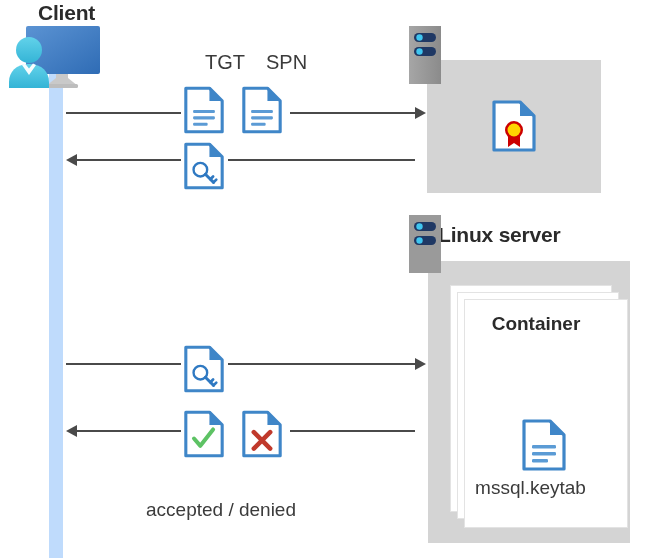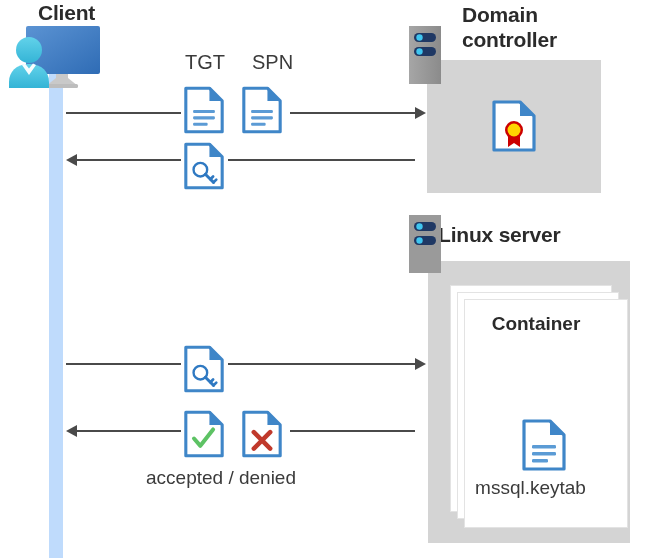--- a/index.html
+++ b/index.html
@@ -11,23 +11,23 @@
   }
   .stage{position:absolute;inset:0;border-radius:28px;}
   .abs{position:absolute;}
 
   
   .title{
     font-weight:bold;color:#2b2b2b;font-size:21px;line-height:25px;
     letter-spacing:-0.2px;white-space:pre-line;
   }
   .lbl{
-    color:#3b3b3b;font-size:20px;line-height:24px;font-weight:normal;
-  }
-  .lbl-sm{color:#3b3b3b;font-size:19px;line-height:23px;}
+    color:#3b3b3b;font-size:20px;line-height:24px;font-weight:normal;margin-left:20px;
+  }
+  .lbl-sm{color:#3b3b3b;font-size:19px;line-height:23px;margin-top:32px;}
   .container-title{
     font-weight:bold;color:#2b2b2b;font-size:19px;text-align:center;
   }
   .keytab-label{color:#3b3b3b;font-size:19px;text-align:center;}
 
   
   .lifeline{
     left:49px;top:60px;width:14px;height:498px;background:#bfdbfc;
   }
 
@@ -74,22 +74,20 @@
       <rect x="20" y="6" width="74" height="48" rx="2" fill="url(#mong)"></rect>
 
       <circle cx="23" cy="30" r="13" fill="url(#perg)"></circle>
 
       <path d="M23 44 c-13 0 -20 8 -20 18 v6 h40 v-6 c0 -10 -7 -18 -20 -18 z" fill="url(#perg)"></path>
 
       <path d="M16 45 l7 10 l7 -10 l-3 -1.5 l-4 5 l-4 -5 z" fill="#ffffff" opacity="0.95"></path>
     </svg>
   </div>
 
-  <div class="abs title" style="left:462px;top:2px;width:180px;">Domain
-controller</div>
 
   <div class="abs panel" style="left:427px;top:60px;width:174px;height:133px;"></div>
 
   <div class="abs" style="left:409px;top:26px;width:38px;height:58px;">
     <svg width="38" height="58" viewBox="0 0 38 58">
       <defs>
         <linearGradient id="srvg" x1="0" y1="0" x2="1" y2="0">
           <stop offset="0" stop-color="#a6a6a6"></stop>
           <stop offset="1" stop-color="#8b8b8b"></stop>
         </linearGradient>
@@ -145,21 +143,21 @@
     </svg>
   </div>
 
   <div class="abs keytab-label" style="left:464px;top:477px;width:133px;">mssql.keytab</div>
 
   <div class="abs line" style="left:66px;top:112px;width:115px;"></div>
   <div class="abs line" style="left:290px;top:112px;width:125px;"></div>
   <div class="abs arrowhead arrow-right" style="left:415px;top:107px;"></div>
 
   <div class="abs lbl" style="left:185px;top:50px;">TGT</div>
-  <div class="abs lbl" style="left:252px;top:50px;">SPN</div>
+  <div class="abs lbl" style="left:246px;top:50px;">SPN</div>
 
   <div class="abs" style="left:184px;top:86px;width:40px;height:48px;">
     <svg width="40" height="48" viewBox="0 0 44 52">
       <path d="M2 2 h26 l14 14 v34 h-40 z" fill="#ffffff" stroke="#3f86c8" stroke-width="3.4" stroke-linejoin="round"></path>
       <path d="M28 2 l14 14 h-14 z" fill="#3f86c8"></path>
       <rect x="10" y="26" width="24" height="3.4" rx="1.2" fill="#5b9bd5"></rect>
       <rect x="10" y="33" width="24" height="3.4" rx="1.2" fill="#5b9bd5"></rect>
       <rect x="10" y="40" width="16" height="3.4" rx="1.2" fill="#5b9bd5"></rect>
     </svg>
   </div>

